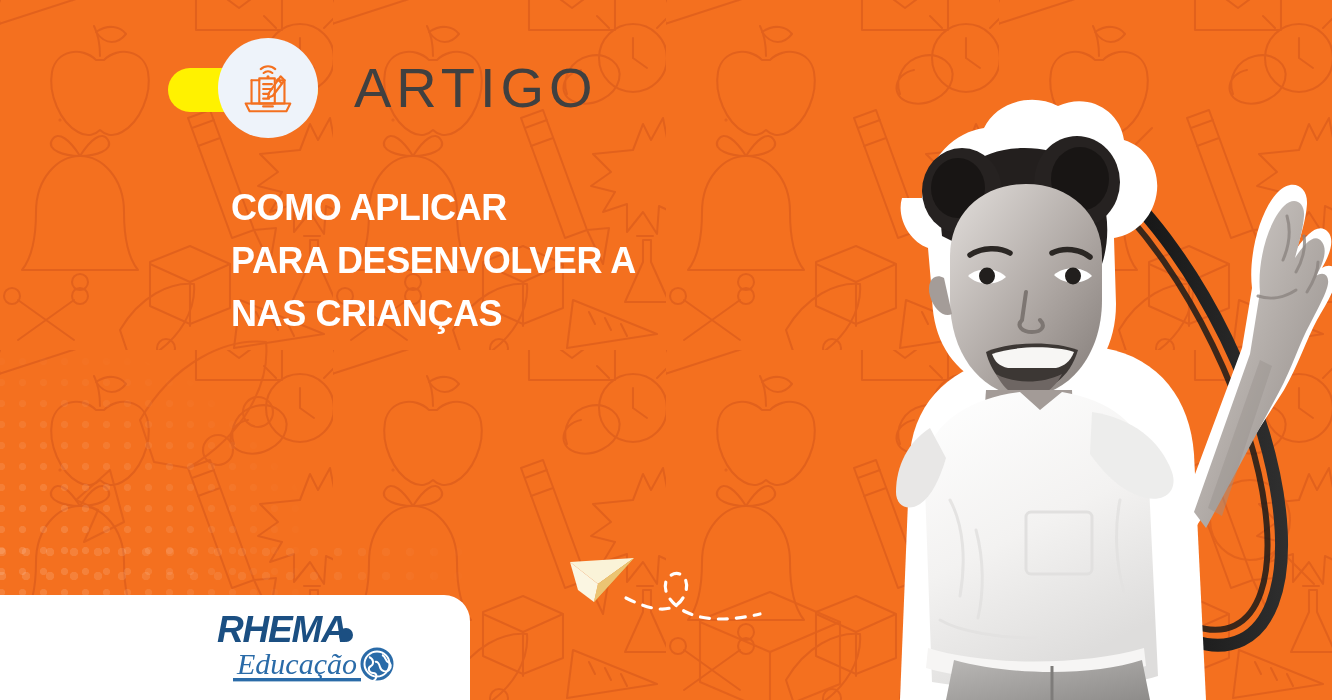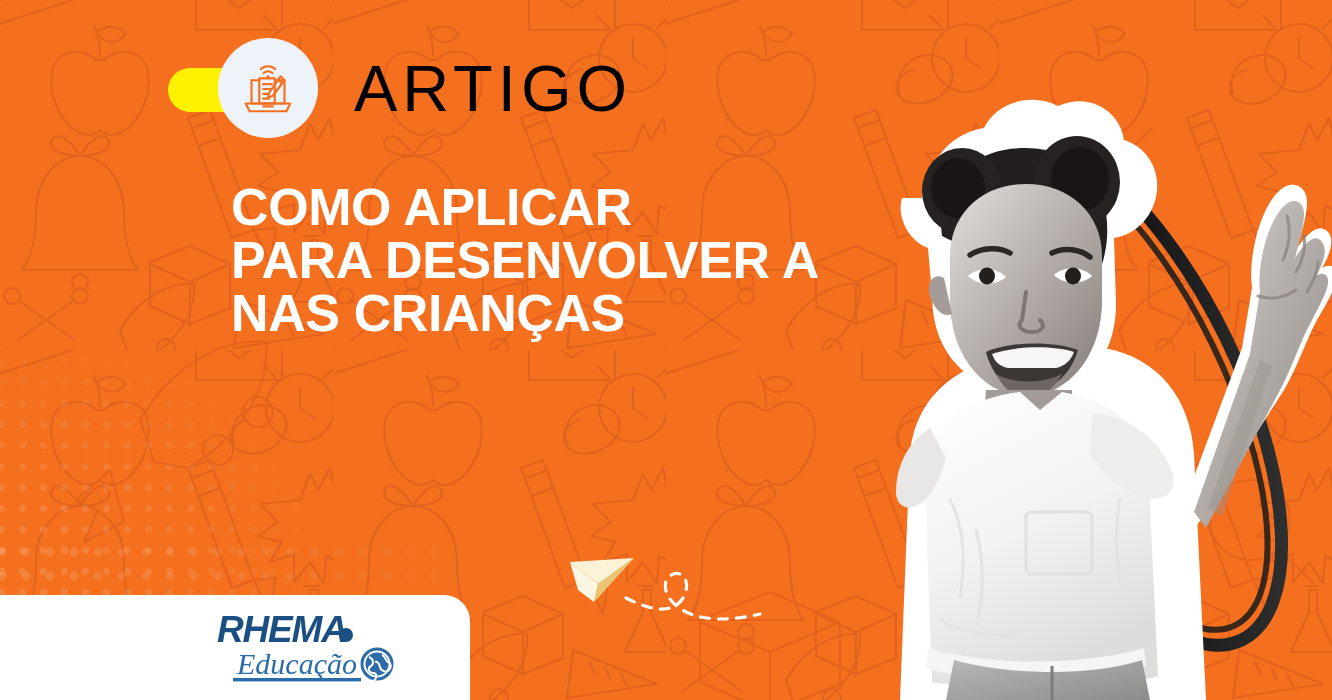--- a/index.html
+++ b/index.html
@@ -44,33 +44,33 @@
     position:absolute;left:0;top:30px;width:150px;height:44px;
     background:#FFF200;border-radius:22px;
   }
   .badge-circle{
     position:absolute;left:50px;top:0;width:100px;height:100px;border-radius:50%;
     background:#EEF3FA;display:flex;align-items:center;justify-content:center;
   }
   .badge-circle svg{width:62px;height:62px;display:block;}
   .badge-label{
     position:absolute;left:186px;top:50px;
-    font-size:65px;line-height:1;letter-spacing:5px;
-    color:#000000;font-weight:300;
+    font-size:56px;line-height:1;letter-spacing:5px;
+    color:#404040;font-weight:300;
     transform:translateY(-50%);
     white-space:nowrap;
   }
 
   
   .headline{
     position:absolute;left:231px;top:181px;
     width:700px;
     color:#ffffff;
     font-weight:bold;
-    font-size:52px;
+    font-size:36px;
     line-height:53px;
     letter-spacing:-0.4px;
     text-transform:uppercase;
     font-stretch:condensed;
   }
   .headline .ln{display:block;white-space:nowrap;}
 
   
   .plane-wrap{position:absolute;left:568px;top:540px;width:200px;height:110px;}
   .plane-wrap svg{display:block;}

